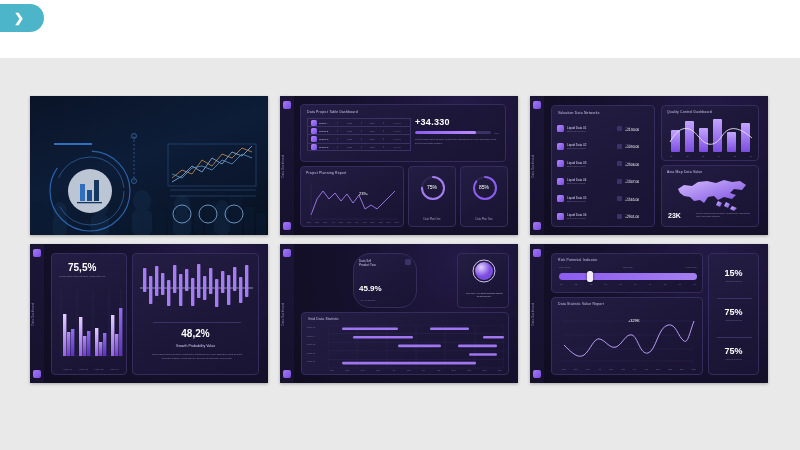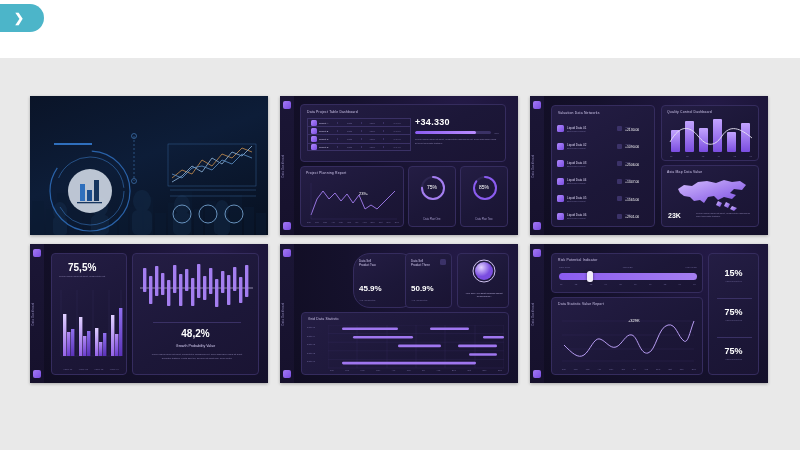--- a/index.html
+++ b/index.html
@@ -468,29 +468,20 @@
     <div class="stage">
       <div class="card" style="left:59px;top:9px;width:64px;height:55px;border-radius:17px;">
         <div style="position:absolute;left:5px;top:5px;font-size:3px;color:#cfc7ec;line-height:1.4;">
           <span>Data Sell</span><br>
           <span>Product Two</span>
         </div>
         <span style="position:absolute;right:5px;top:5px;width:6px;height:6px;border-radius:1.5px;background:#3b3268;"></span>
         <div class="big" style="position:absolute;left:5px;bottom:14px;font-size:8px;">45.9%</div>
         <div class="tiny" style="position:absolute;left:5px;bottom:6px;">Avg. Completed</div>
       </div>
-      <div class="card" style="left:111px;top:9px;width:47px;height:55px;">
-        <div style="position:absolute;left:5px;top:5px;font-size:3px;color:#cfc7ec;line-height:1.4;">
-          <span>Data Sell</span><br>
-          <span>Product Three</span>
-        </div>
-        <span style="position:absolute;right:5px;top:5px;width:6px;height:6px;border-radius:1.5px;background:#3b3268;"></span>
-        <div class="big" style="position:absolute;left:5px;bottom:14px;font-size:8px;">50.9%</div>
-        <div class="tiny" style="position:absolute;left:5px;bottom:6px;">Avg. Completed</div>
-      </div>
       <div class="card" style="left:163px;top:9px;width:52px;height:55px;">
         <svg style="position:absolute;left:14px;top:5px;" width="24" height="24">
           <defs>
                 <radialGradient id="orb" cx="35%" cy="30%">
             <stop offset="0%" stop-color="#e2d2ff"></stop>
                   <stop offset="100%" stop-color="#7a4de0"></stop>
           </radialGradient>
               </defs>
           <circle cx="12" cy="12" r="11" fill="none" stroke="#cfc2f0" stroke-width="1"></circle>
           <circle cx="12" cy="12" r="9" fill="url(#orb)"></circle>

